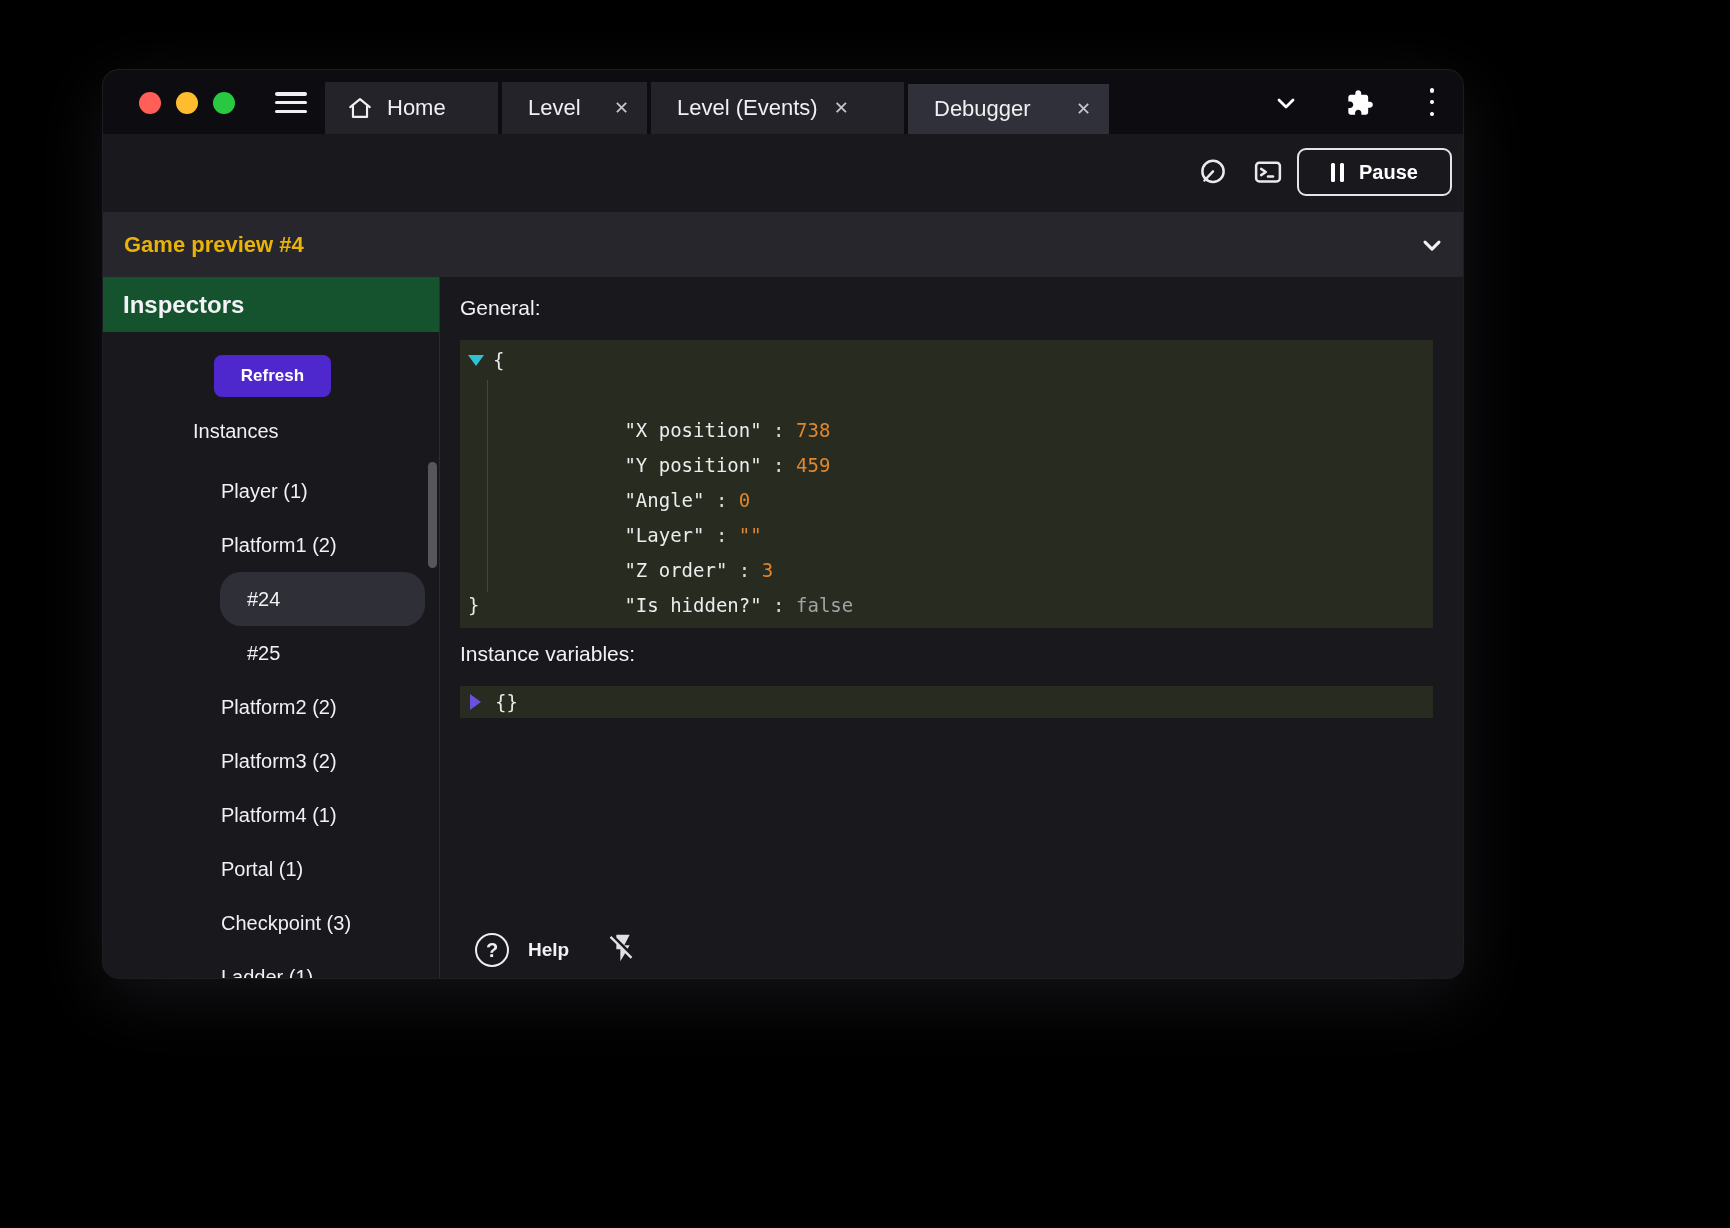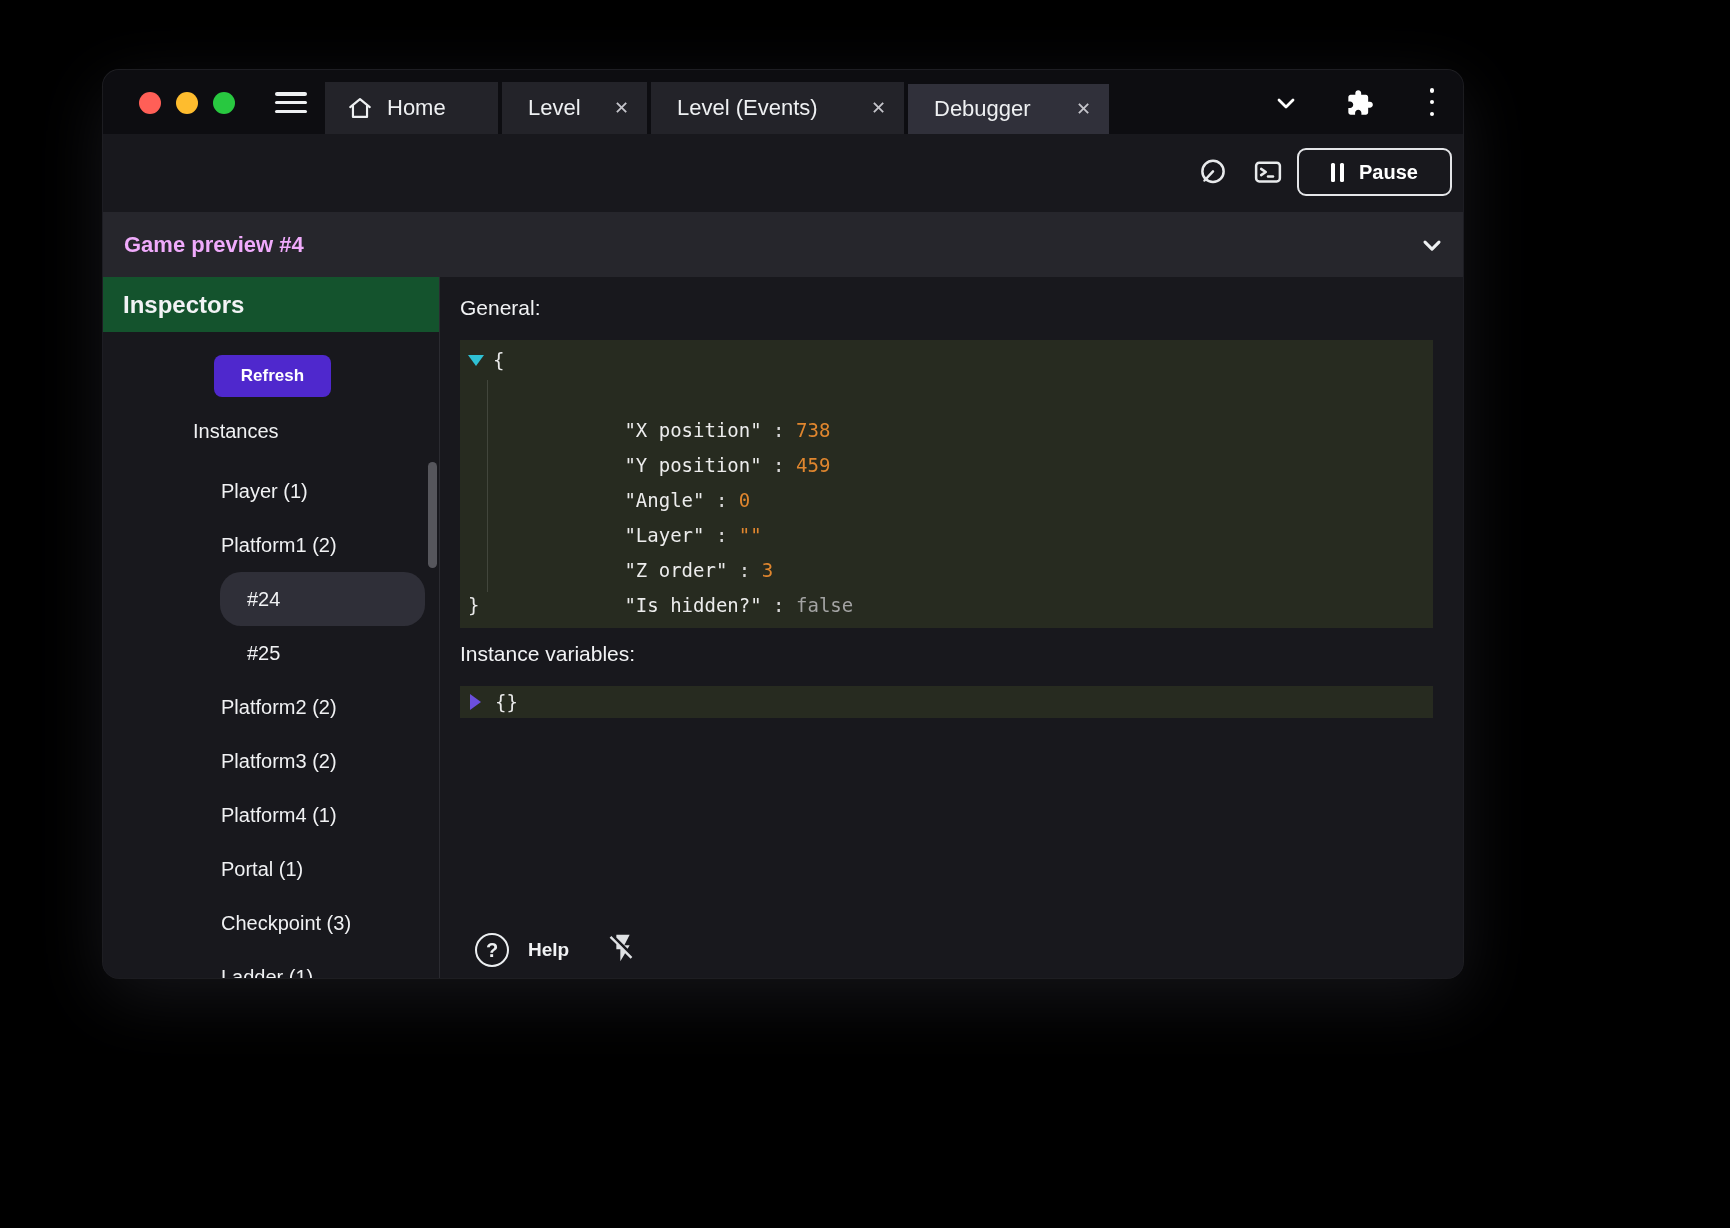--- a/index.html
+++ b/index.html
@@ -20,21 +20,21 @@
                display:flex; flex-direction:column; justify-content:space-between; cursor:pointer; }
   .hamburger i { display:block; height:3.5px; background:#eef0f2; border-radius:2px; }
 
   .tabs { position:absolute; left:222px; bottom:0; display:flex; align-items:flex-end; gap:4px; }
   .tab { height:52px; background:#232329; display:flex; align-items:center; cursor:pointer; }
   .tab.active { height:50px; background:#30303a; }
   .tab-label { font-size:22px; color:#eef0f2; font-weight:500; white-space:nowrap; }
   .tab-close { font-size:18px; color:#c4c4ca; margin-left:16px; line-height:1; }
   .tab-home { width:173px; padding:0 20px 0 22px; gap:14px; }
   .tab-level { width:145px; padding:0 18px 0 26px; justify-content:space-between; }
-  .tab-events { width:253px; padding:0 18px 0 26px; justify-content:space-between; }
+  .tab-events { width:253px; padding:0 18px 0 26px; justify-content:flex-start; }
   .tab-debugger { width:201px; padding:0 18px 0 26px; justify-content:space-between; }
   .tb-icon { position:absolute; top:19px; cursor:pointer; }
   .icon-chevron { left:1169px; } .icon-puzzle { left:1243px; }
   .icon-kebab { left:1322px; top:18px; width:14px; height:28px;
                 display:flex; flex-direction:column; align-items:center; justify-content:space-between; }
   .icon-kebab i { width:4.5px; height:4.5px; border-radius:50%; background:#fff; display:block; }
 
   
   .toolbar { position:absolute; left:0; top:64px; width:100%; height:78px; background:#18181d; }
   .tool-icon { position:absolute; top:23px; cursor:pointer; }
@@ -42,21 +42,21 @@
   .pause-btn { position:absolute; left:1194px; top:14px; width:155px; height:48px;
                border:2px solid #e4e5e8; border-radius:9px; background:transparent;
                display:flex; align-items:center; justify-content:center; gap:15px; cursor:pointer; }
   .pause-bars { display:flex; gap:5px; }
   .pause-bars i { display:block; width:4px; height:19px; background:#fff; border-radius:1.5px; }
   .pause-label { color:#fff; font-size:20px; font-weight:700; }
 
   
   .previewbar { position:absolute; left:0; top:142px; width:100%; height:65px; background:#26262c;
                 display:flex; align-items:center; }
-  .preview-title { font-size:22px; font-weight:700; color:#f0abfc; margin-left:21px; }
+  .preview-title { font-size:22px; font-weight:700; color:#eab308; margin-left:21px; }
   .preview-chevron { position:absolute; left:1315px; top:19px; cursor:pointer; }
 
   
   .content { position:absolute; left:0; top:207px; width:100%; height:701px; }
 
   .sidebar { position:absolute; left:0; top:0; width:337px; height:100%; border-right:1px solid #2b2b31; }
   .sb-header { height:55px; background:#14532d; line-height:55px; padding-left:20px;
                font-size:24px; font-weight:700; color:#f2f3f5; }
   .refresh-btn { position:absolute; left:111px; top:78px; width:117px; height:42px;
                  background:#4f28cd; border:none; border-radius:8px; color:#fff;

